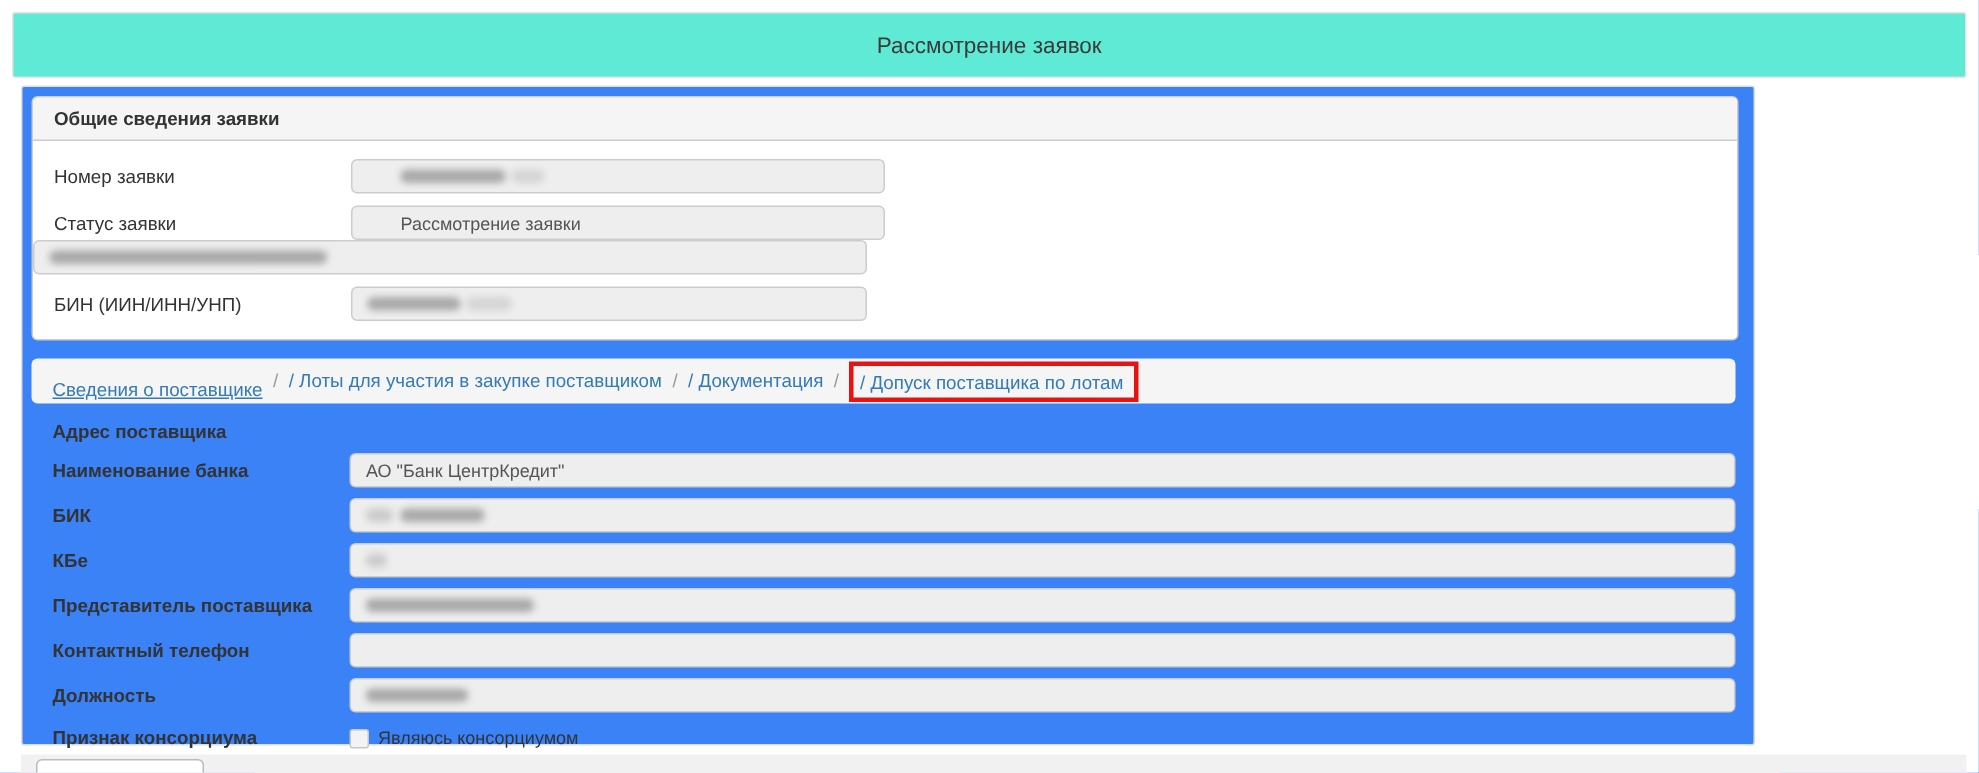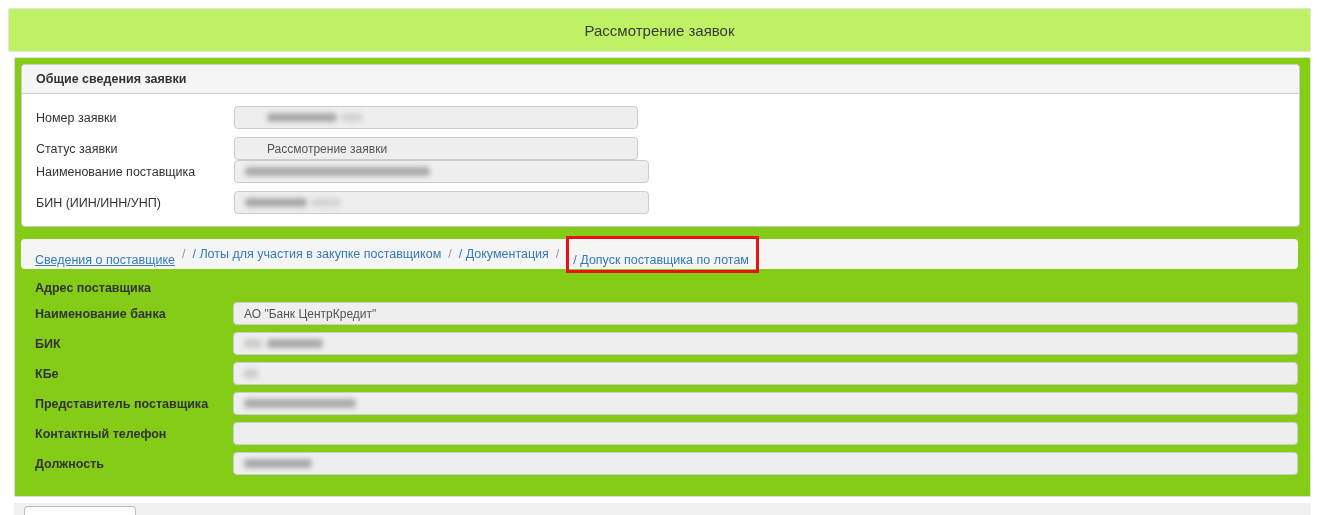--- a/index.html
+++ b/index.html
@@ -7,28 +7,28 @@
     width: 1319px; height: 515px;
     background: #fff;
     font-family: "Liberation Sans", sans-serif;
     overflow: hidden;
     position: relative;
     color: #333;
   }
   
   .titlebar {
     position: absolute; left: 8px; top: 8px; width: 1303px; height: 44px;
-    background: #bef264; border: 1px solid #e3e3e3; border-radius: 2px;
+    background: #5eead4; border: 1px solid #e3e3e3; border-radius: 2px;
     display: flex; align-items: center; justify-content: center;
     font-size: 15px; color: #3a3a3a;
   }
   
   .panel {
-    position: absolute; left: 14px; top: 57px; width: 1297px; height: 440px;
-    background: #84cc16; border: 1px solid #ddd; border-radius: 2px;
+    position: absolute; left: 14px; top: 57px; width: 1156px; height: 440px;
+    background: #3b82f6; border: 1px solid #ddd; border-radius: 2px;
     padding: 6px 10px 0 6px;
   }
   
   .section {
     border: 1px solid #ccc; border-radius: 4px; overflow: hidden;
     background: #fff;
   }
   .section-header {
     background: #f5f5f5; border-bottom: 1px solid #ccc;
     height: 29px; display: flex; align-items: center;
@@ -56,21 +56,21 @@
     background: #f5f5f5; border-radius: 4px;
     display: flex; align-items: center;
     padding-left: 14px; font-size: 12.5px;
     white-space: nowrap;
   }
   .navbar a { color: #337ab7; text-decoration: none; cursor: pointer; }
   .navbar a.underlined { text-decoration: underline; margin-top: 12px; }
   .sep { color: #999; margin: 0 7px; }
   .red-box {
     border: 3px solid #e81212;
-    padding: 14px 7px 3px 4px;
+    padding: 4px 7px 3px 4px;
     display: inline-flex; align-items: center;
   }
   
   .form { padding: 12px 0 0 0; }
   .frow { display: flex; align-items: center; margin-bottom: 7px; }
   .frow .lbl {
     width: 212px; padding-left: 14px; flex: none;
     font-size: 12.5px; font-weight: bold; color: #333;
   }
   .frow .fld { flex: 1; margin-right: 2px; }
@@ -114,21 +114,20 @@
         </div>
         <div class="grow">
           <span class="lbl">Статус заявки</span>
           <div class="fld">
             <span>Рассмотрение заявки</span>
           </div>
         </div>
       </div>
       <div class="gcol gcol-right">
         <div class="grow">
-          <span class="lbl">Наименование поставщика</span>
           <div class="fld">
             <span class="blob" style="width:185px"></span>
           </div>
         </div>
         <div class="grow">
           <span class="lbl">БИН (ИИН/ИНН/УНП)</span>
           <div class="fld">
             <span class="blob" style="width:62px"></span>
             <span class="blob faint" style="width:30px"></span>
           </div>
@@ -192,19 +191,24 @@
       </div>
     </div>
 
     <div class="frow">
       <span class="lbl">Должность</span>
       <div class="fld">
         <span class="blob" style="width:68px"></span>
       </div>
     </div>
 
+    <div class="chk-row">
+      <span class="lbl" style="width:212px;padding-left:14px;font-size:12.5px;font-weight:bold;flex:none">Признак консорциума</span>
+      <span class="checkbox"></span>
+      <span class="chk-label">Являюсь консорциумом</span>
+    </div>
 
   </div>
 </div>
 
 <div class="bottom-strip">
   <div class="bottom-tab"></div>
 </div>
 
 </body></html>

